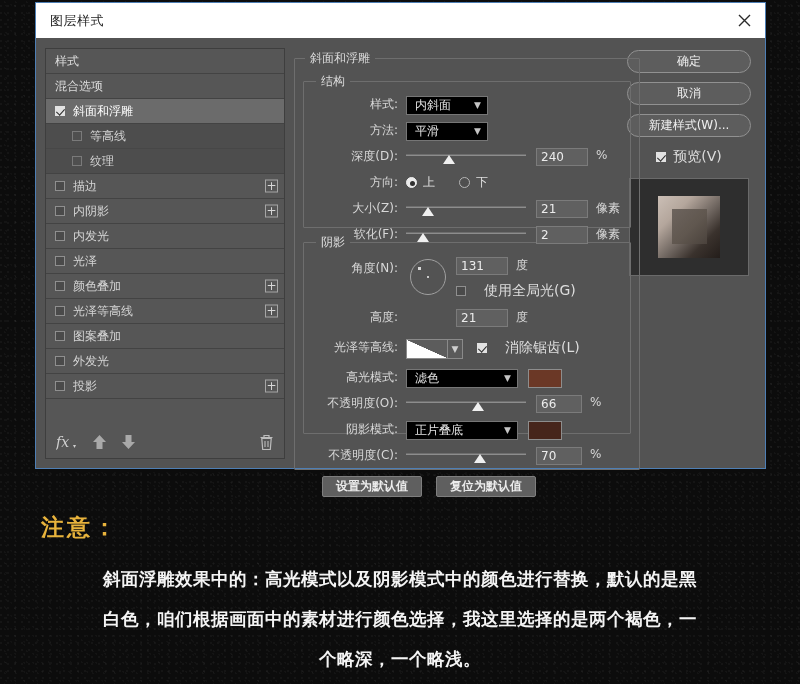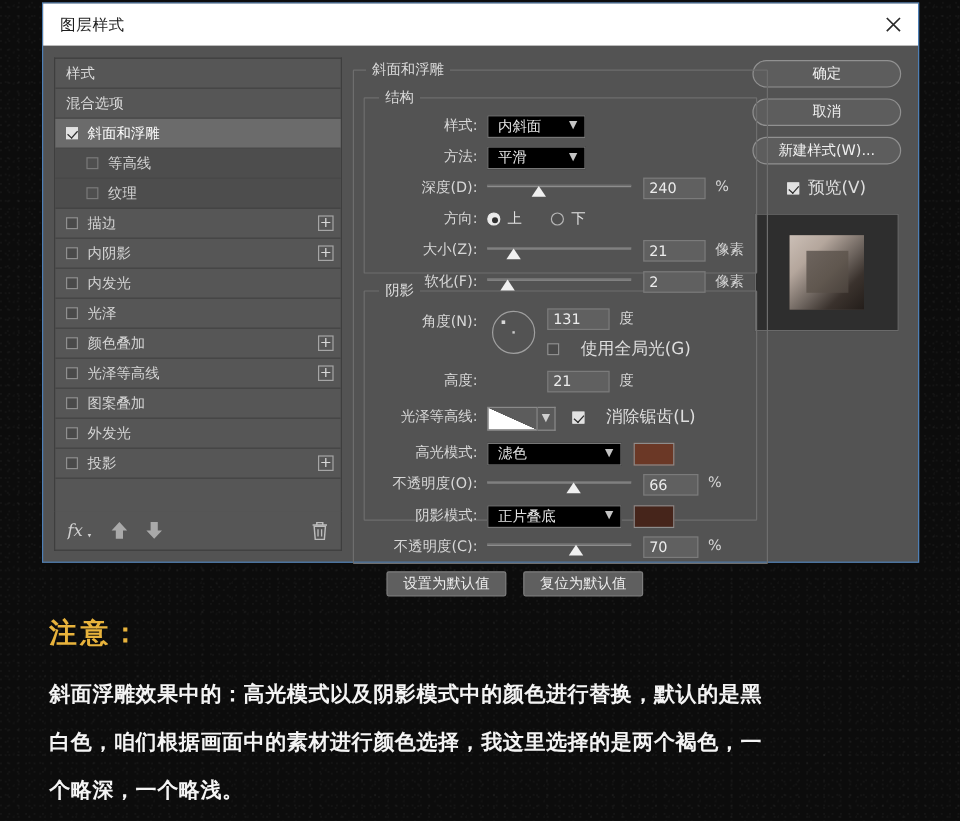--- a/index.html
+++ b/index.html
@@ -347,20 +347,21 @@
     flex: none;
   }
 
   
   #default-btns {
     position: absolute;
     left: 28px;
     top: 428px;
     display: flex;
     gap: 14px;
+    font-weight: bold;
   }
   .defbtn {
     height: 21px;
     padding: 0 13px;
     background: #5f5f5f;
     border: 1px solid #7e7e7e;
     border-radius: 2px;
     font-size: 12px;
     color: #ececec;
     display: flex;
@@ -440,20 +441,21 @@
     color: #e8b33c;
     letter-spacing: 3px;
     margin-bottom: 16px;
   }
   #caption-body {
     font-size: 17.5px;
     font-weight: bold;
     line-height: 40px;
     color: #f4f4f4;
     letter-spacing: 0.5px;
+    text-align: center;
   }
 </style>
 </head>
 <body>
 
 <div id="backdrop"></div>
 
 <div id="dialog">
 
   <div id="titlebar">

